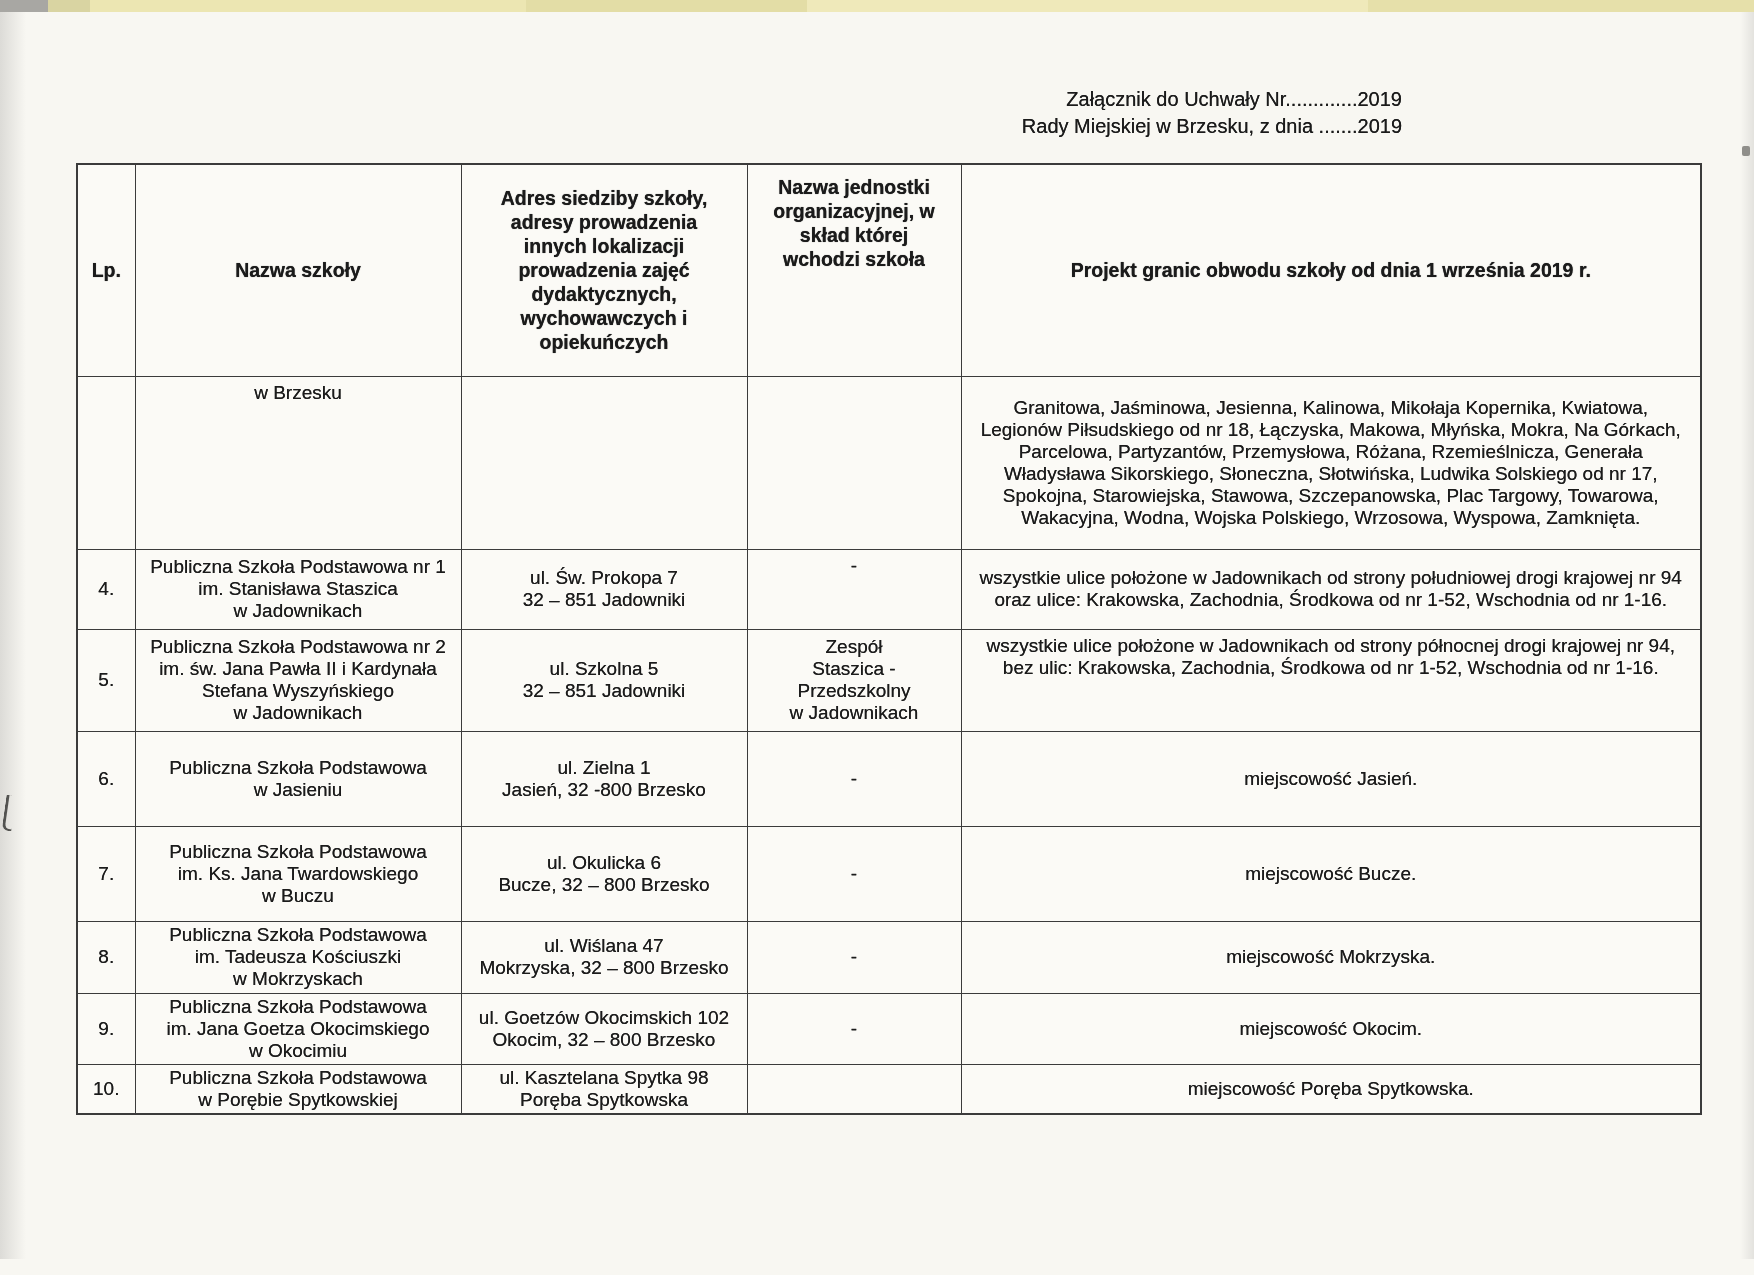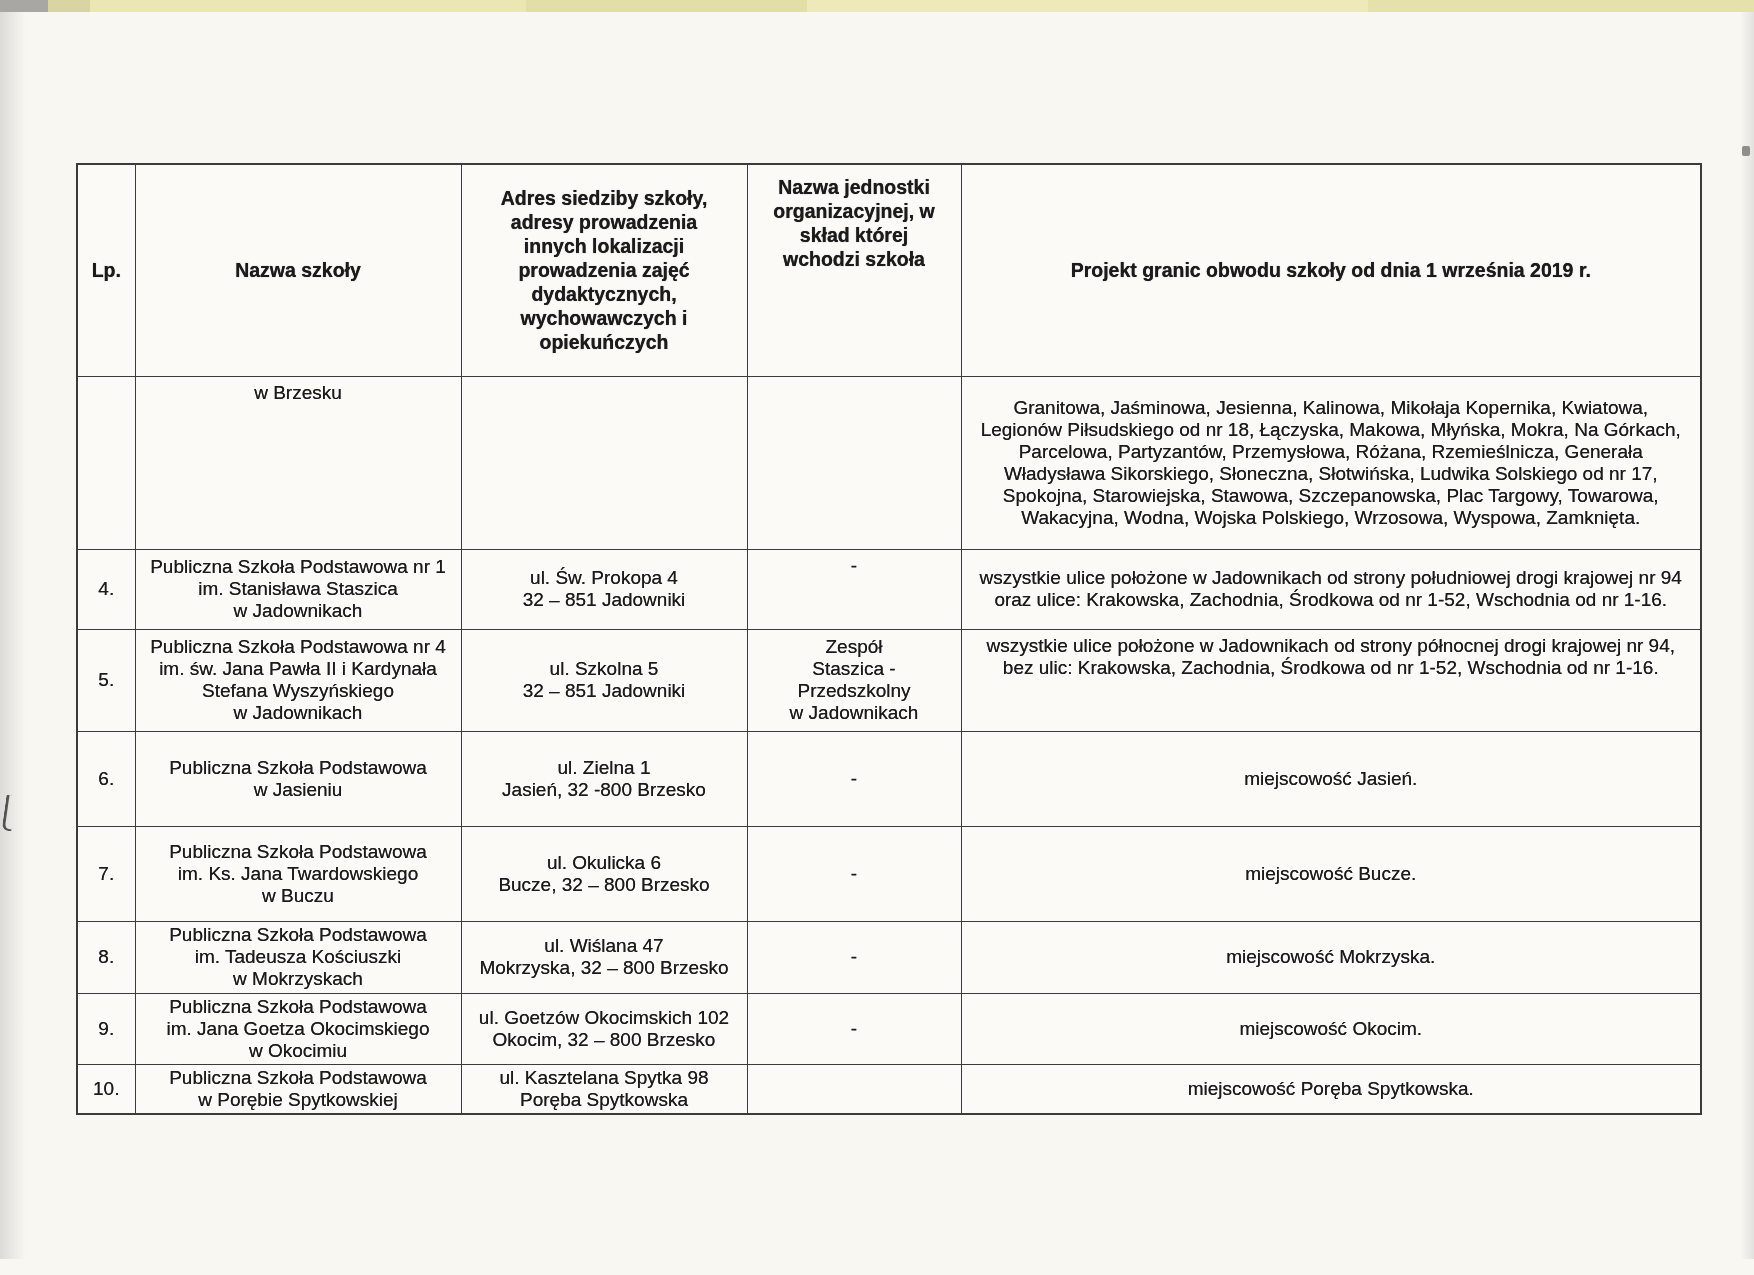--- a/index.html
+++ b/index.html
@@ -80,20 +80,24 @@
 <div id="page">
 
   <div class="top-strip"></div>
   <div class="left-shadow"></div>
   <div class="right-shadow"></div>
   <div class="ink-mark"></div>
   <div class="speck-1"></div>
   <div class="speck-2"></div>
   <div class="speck-3"></div>
 
+  <div class="attachment-note">
+    <div>Załącznik do Uchwały Nr.............2019</div>
+    <div>Rady Miejskiej w Brzesku, z dnia .......2019</div>
+  </div>
 
   <table class="schools">
     <colgroup>
       <col style="width:58px">
       <col style="width:326px">
       <col style="width:286px">
       <col style="width:214px">
       <col style="width:740px">
     </colgroup>
     <tbody>
@@ -120,29 +124,29 @@
         <td></td>
         <td></td>
         <td class="col-district">Granitowa, Jaśminowa, Jesienna, Kalinowa, Mikołaja Kopernika, Kwiatowa, Legionów Piłsudskiego od nr 18, Łączyska, Makowa, Młyńska, Mokra, Na Górkach, Parcelowa, Partyzantów, Przemysłowa, Różana, Rzemieślnicza, Generała Władysława Sikorskiego, Słoneczna, Słotwińska, Ludwika Solskiego od nr 17, Spokojna, Starowiejska, Stawowa, Szczepanowska, Plac Targowy, Towarowa, Wakacyjna, Wodna, Wojska Polskiego, Wrzosowa, Wyspowa, Zamknięta.</td>
       </tr>
 
       <tr class="r1">
         <td>4.</td>
         <td>Publiczna Szkoła Podstawowa nr 1
 im. Stanisława Staszica
 w Jadownikach</td>
-        <td>ul. Św. Prokopa 4
+        <td>ul. Św. Prokopa 7
 32 – 851 Jadowniki</td>
         <td class="va-top">-</td>
         <td class="col-district">wszystkie ulice położone w Jadownikach od strony południowej drogi krajowej nr 94 oraz ulice: Krakowska, Zachodnia, Środkowa od nr 1-52, Wschodnia od nr 1-16.</td>
       </tr>
 
       <tr class="r2">
         <td>5.</td>
-        <td>Publiczna Szkoła Podstawowa nr 4
+        <td>Publiczna Szkoła Podstawowa nr 2
 im. św. Jana Pawła II i Kardynała
 Stefana Wyszyńskiego
 w Jadownikach</td>
         <td>ul. Szkolna 5
 32 – 851 Jadowniki</td>
         <td>Zespół
 Staszica -Przedszkolny
 w Jadownikach</td>
         <td class="col-district va-top">wszystkie ulice położone w Jadownikach od strony północnej drogi krajowej nr 94, bez ulic: Krakowska, Zachodnia, Środkowa od nr 1-52, Wschodnia od nr 1-16.</td>
       </tr>

